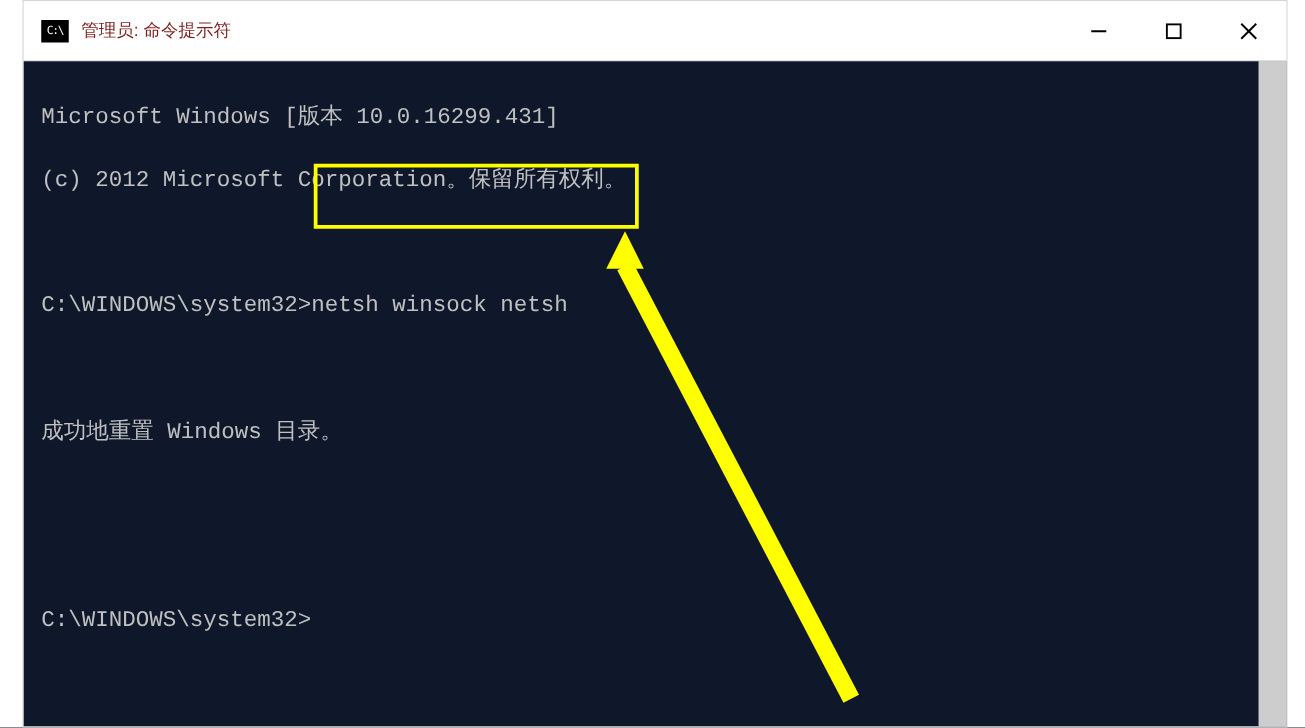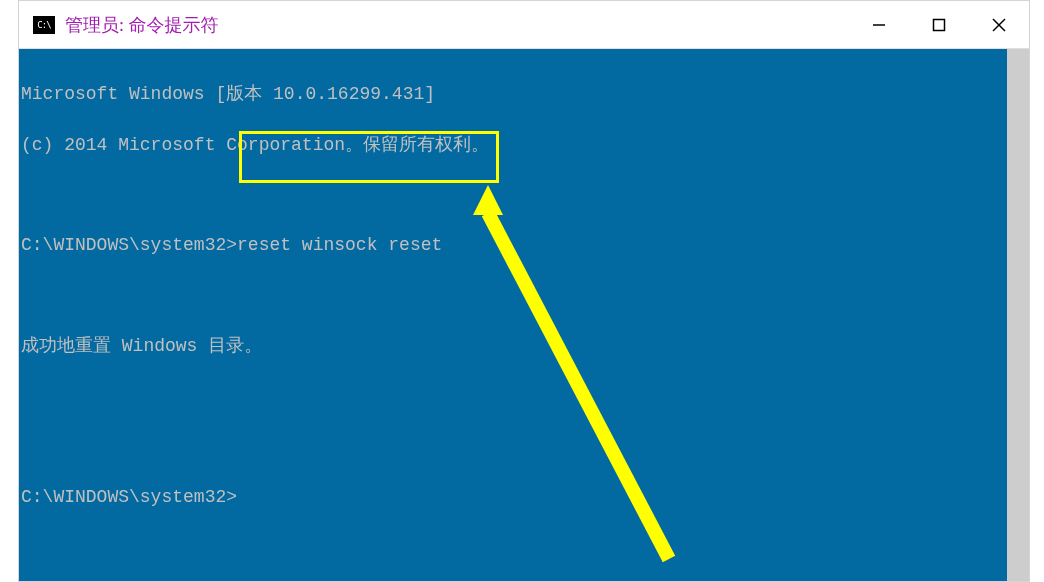--- a/index.html
+++ b/index.html
@@ -46,40 +46,41 @@
       justify-content: center;
       margin-right: 10px;
     }
     .cmd-icon-inner {
       color: #fff;
       font-size: 9px;
       font-family: monospace;
       letter-spacing: -1px;
     }
     .window-title {
-      font-size: 18px;
-      color: #a21caf;
-      font-family: Liberation Serif, serif;
+      font-size: 14px;
+      color: #7f1d1d;
+      font-family: Liberation Sans, sans-serif;
     }
     .window-controls {
       display: flex;
     }
     .wc-btn {
       width: 60px;
       height: 48px;
       display: flex;
       align-items: center;
       justify-content: center;
       color: #000;
     }
     .terminal-area {
-      background: #0369a1;
+      background: #0f172a;
       height: calc(100% - 48px);
       display: flex;
       position: relative;
+      padding-left: 12px;
     }
     .terminal-content {
       flex: 1;
       padding: 8px 0 8px 0;
       font-family: "NSimSun", "SimSun", "Courier New", monospace;
       font-size: 18px;
       color: #c0c0c0;
       line-height: 1.4;
       white-space: pre;
       position: relative;
@@ -140,23 +141,23 @@
           <line x1="2" y1="2" x2="14" y2="14" stroke="#000" stroke-width="1.5"></line>
           <line x1="14" y1="2" x2="2" y2="14" stroke="#000" stroke-width="1.5"></line>
         </svg>
       </div>
     </div>
   </div>
 
   <div class="terminal-area">
     <div class="terminal-content">
 <span class="terminal-line">Microsoft Windows [版本 10.0.16299.431]</span>
-<span class="terminal-line">(c) 2014 Microsoft Corporation。保留所有权利。</span>
+<span class="terminal-line">(c) 2012 Microsoft Corporation。保留所有权利。</span>
 <span class="terminal-line"> </span>
-<span class="terminal-line"><span>C:\WINDOWS\system32&gt;</span><span>reset winsock reset</span></span>
+<span class="terminal-line"><span>C:\WINDOWS\system32&gt;</span><span>netsh winsock netsh</span></span>
 <span class="terminal-line"> </span>
 <span class="terminal-line">成功地重置 Windows 目录。</span>
 <span class="terminal-line"> </span>
 <span class="terminal-line"> </span>
 <span class="terminal-line">C:\WINDOWS\system32&gt;</span>
 
       <div class="highlight-box" style="left:220px; top:82px; width:260px; height:52px;"></div>
 
       <svg class="arrow-annotation" style="left:420px; top:130px;" width="260" height="400">
         <defs>

